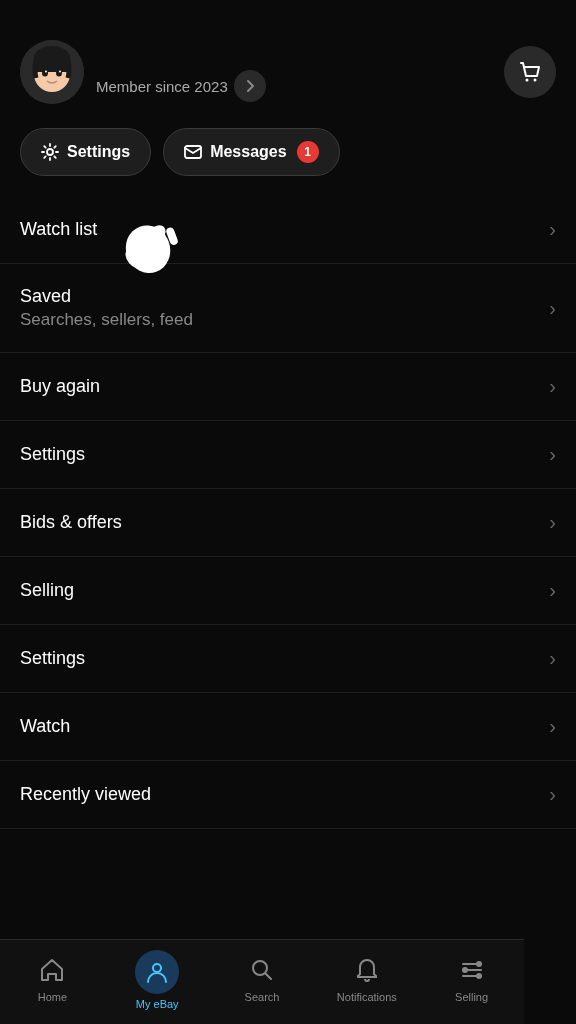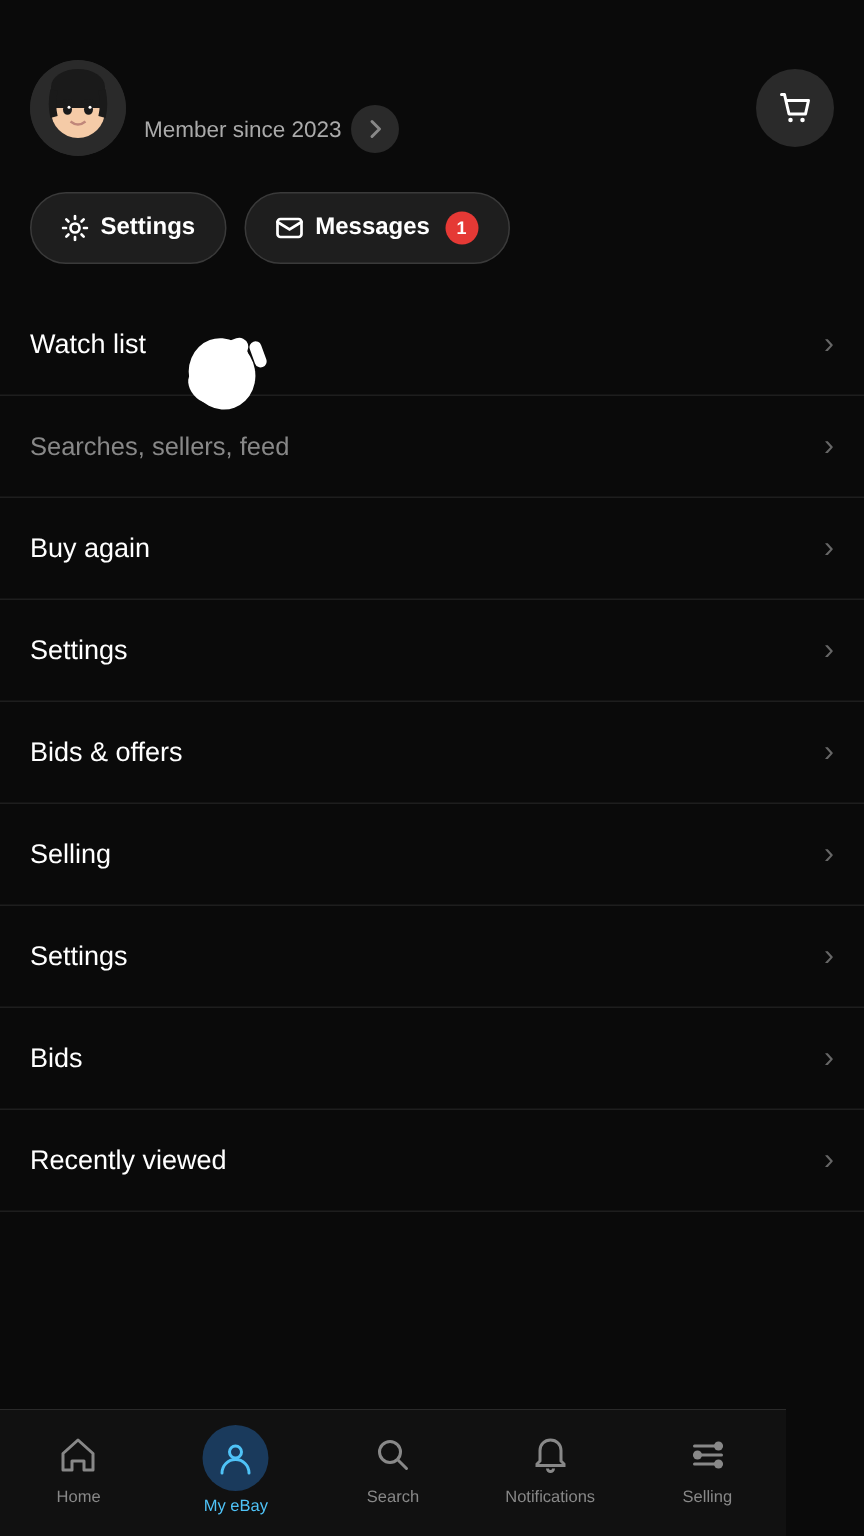--- a/index.html
+++ b/index.html
@@ -297,20 +297,21 @@
 
 <ul class="menu-list">
   <li class="menu-item">
     <div class="menu-item-content">
       <span class="menu-item-title">Watch list</span>
     </div>
     <span class="chevron-right">›</span>
   </li>
   <li class="menu-item">
     <div class="menu-item-content">
+      <span class="menu-item-title">Saved</span>
       <span class="menu-item-subtitle">Searches, sellers, feed</span>
     </div>
     <span class="chevron-right">›</span>
   </li>
   <li class="menu-item">
     <div class="menu-item-content">
       <span class="menu-item-title">Buy again</span>
     </div>
     <span class="chevron-right">›</span>
   </li>
@@ -333,21 +334,21 @@
     <span class="chevron-right">›</span>
   </li>
   <li class="menu-item">
     <div class="menu-item-content">
       <span class="menu-item-title">Settings</span>
     </div>
     <span class="chevron-right">›</span>
   </li>
   <li class="menu-item">
     <div class="menu-item-content">
-      <span class="menu-item-title">Bids</span>
+      <span class="menu-item-title">Watch</span>
     </div>
     <span class="chevron-right">›</span>
   </li>
   <li class="menu-item">
     <div class="menu-item-content">
       <span class="menu-item-title">Recently viewed</span>
     </div>
     <span class="chevron-right">›</span>
   </li>
 </ul>

